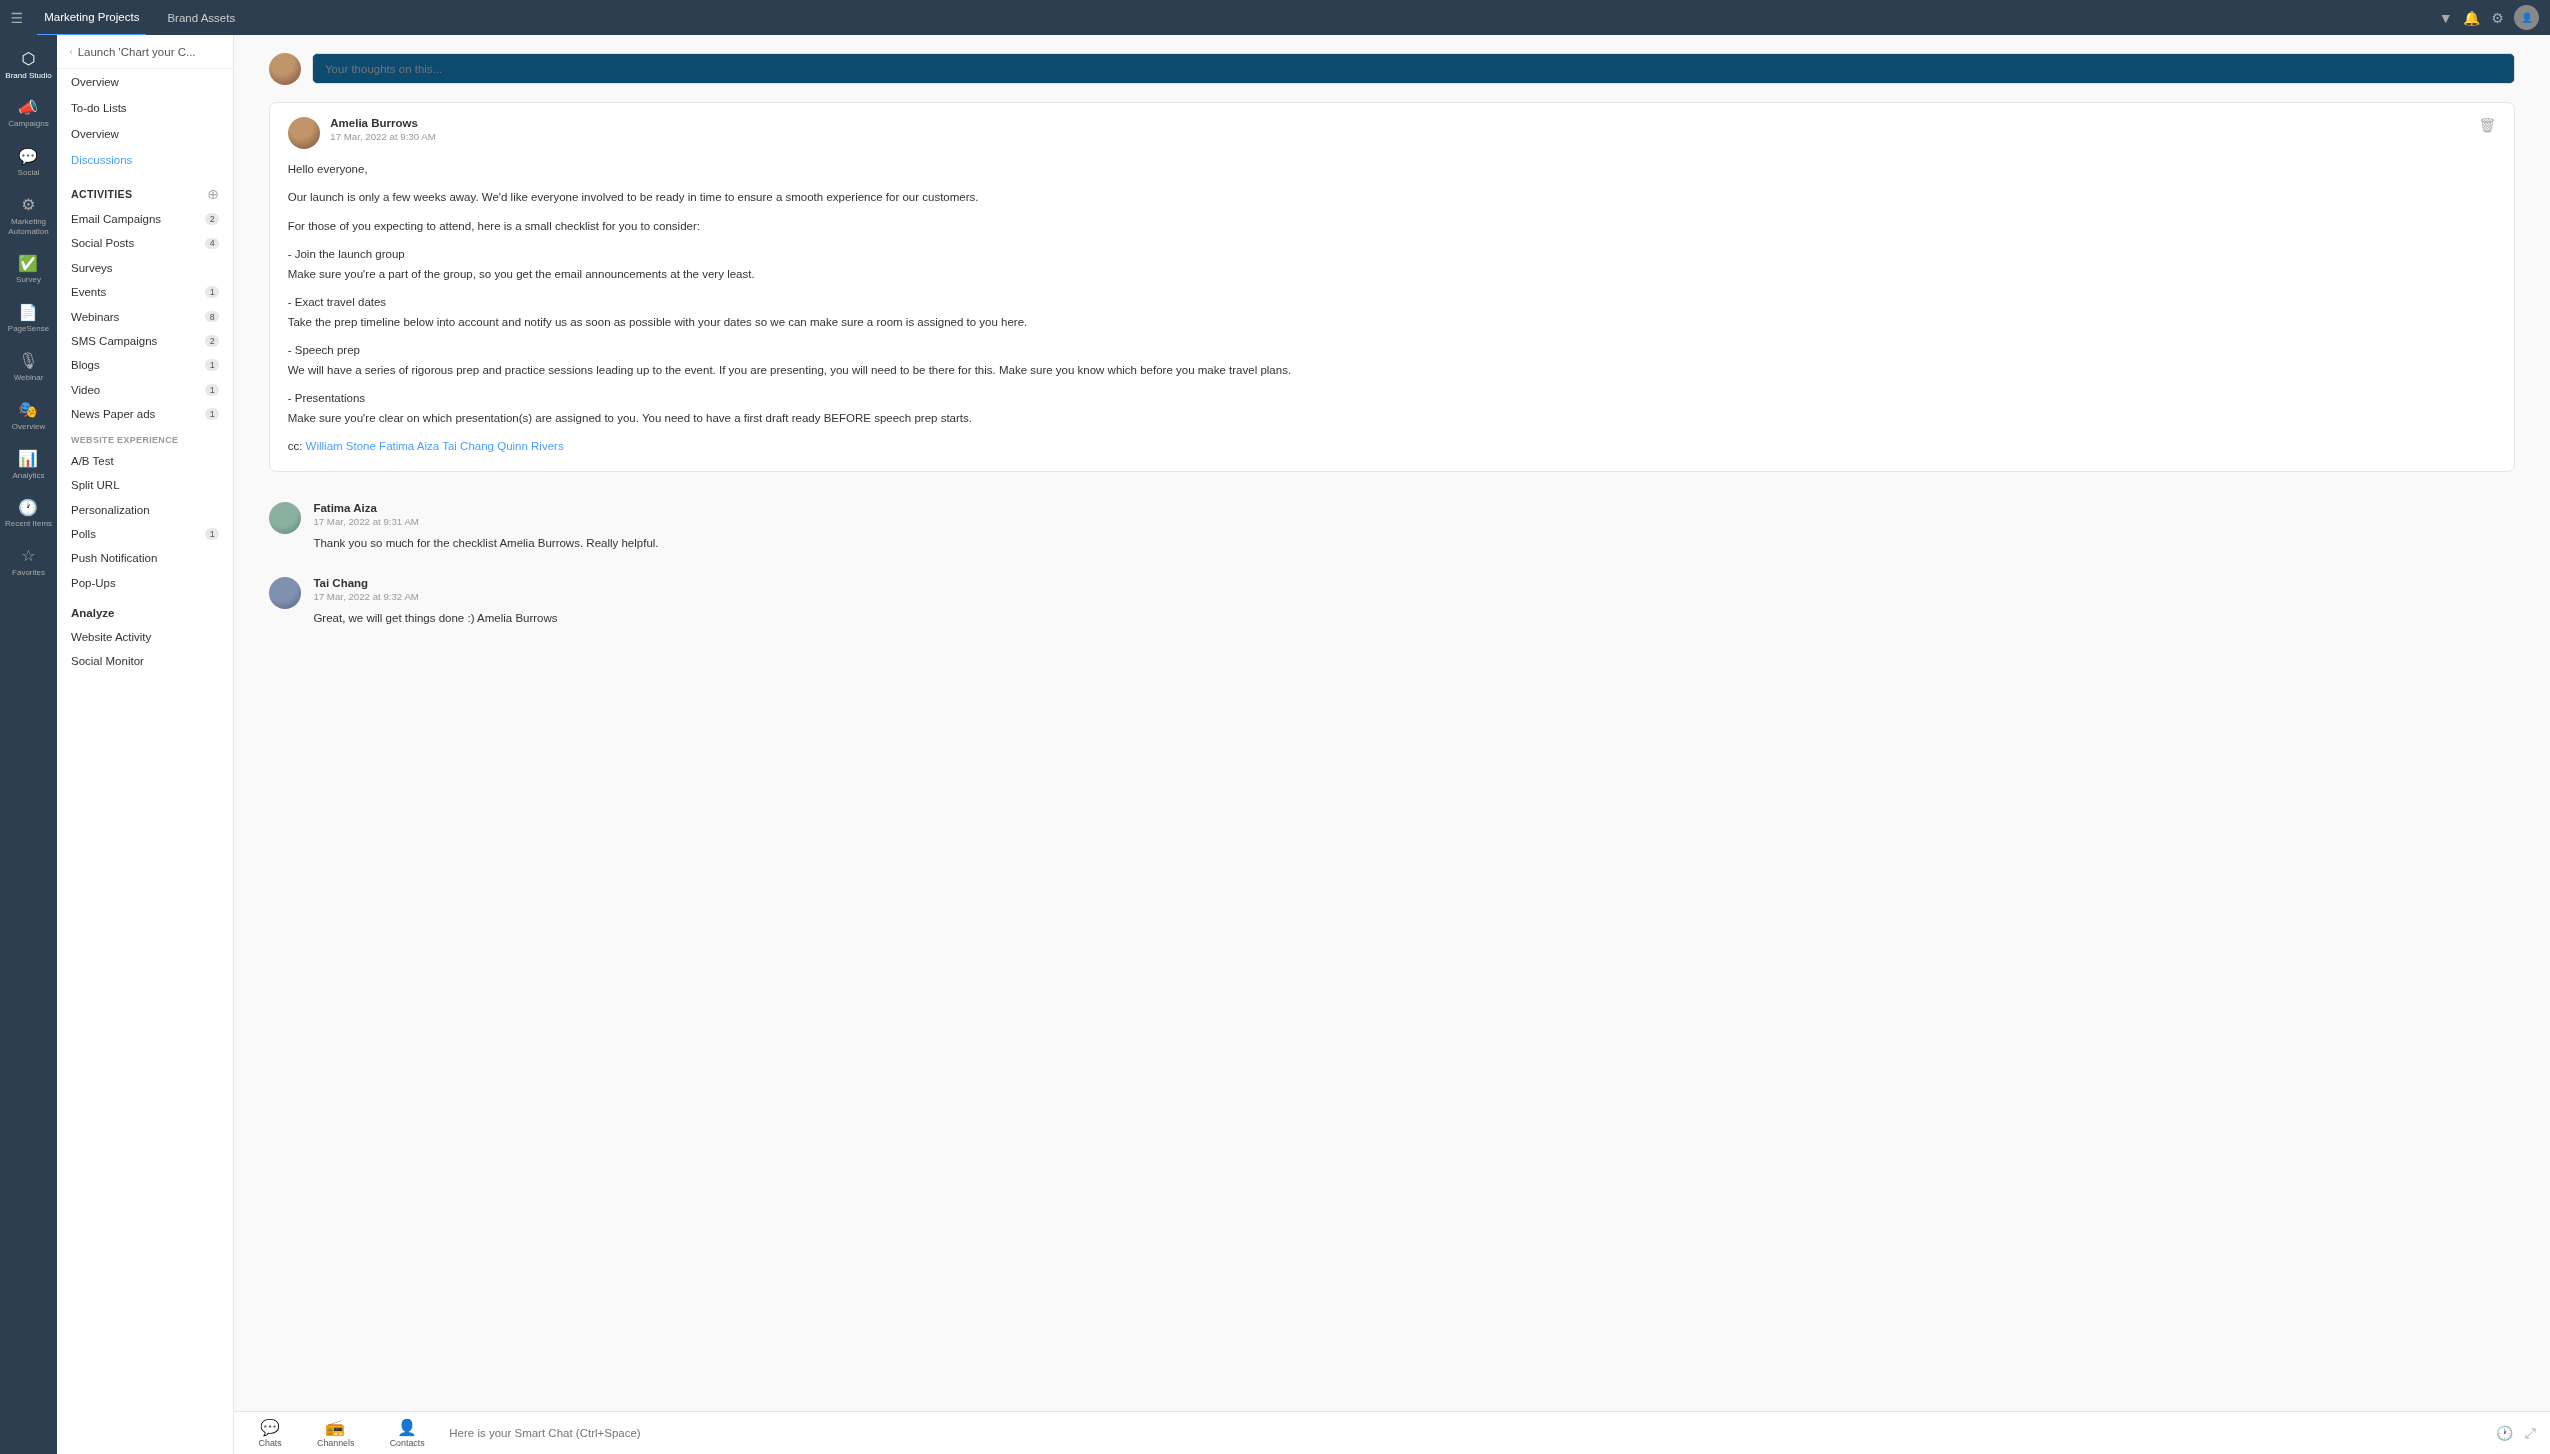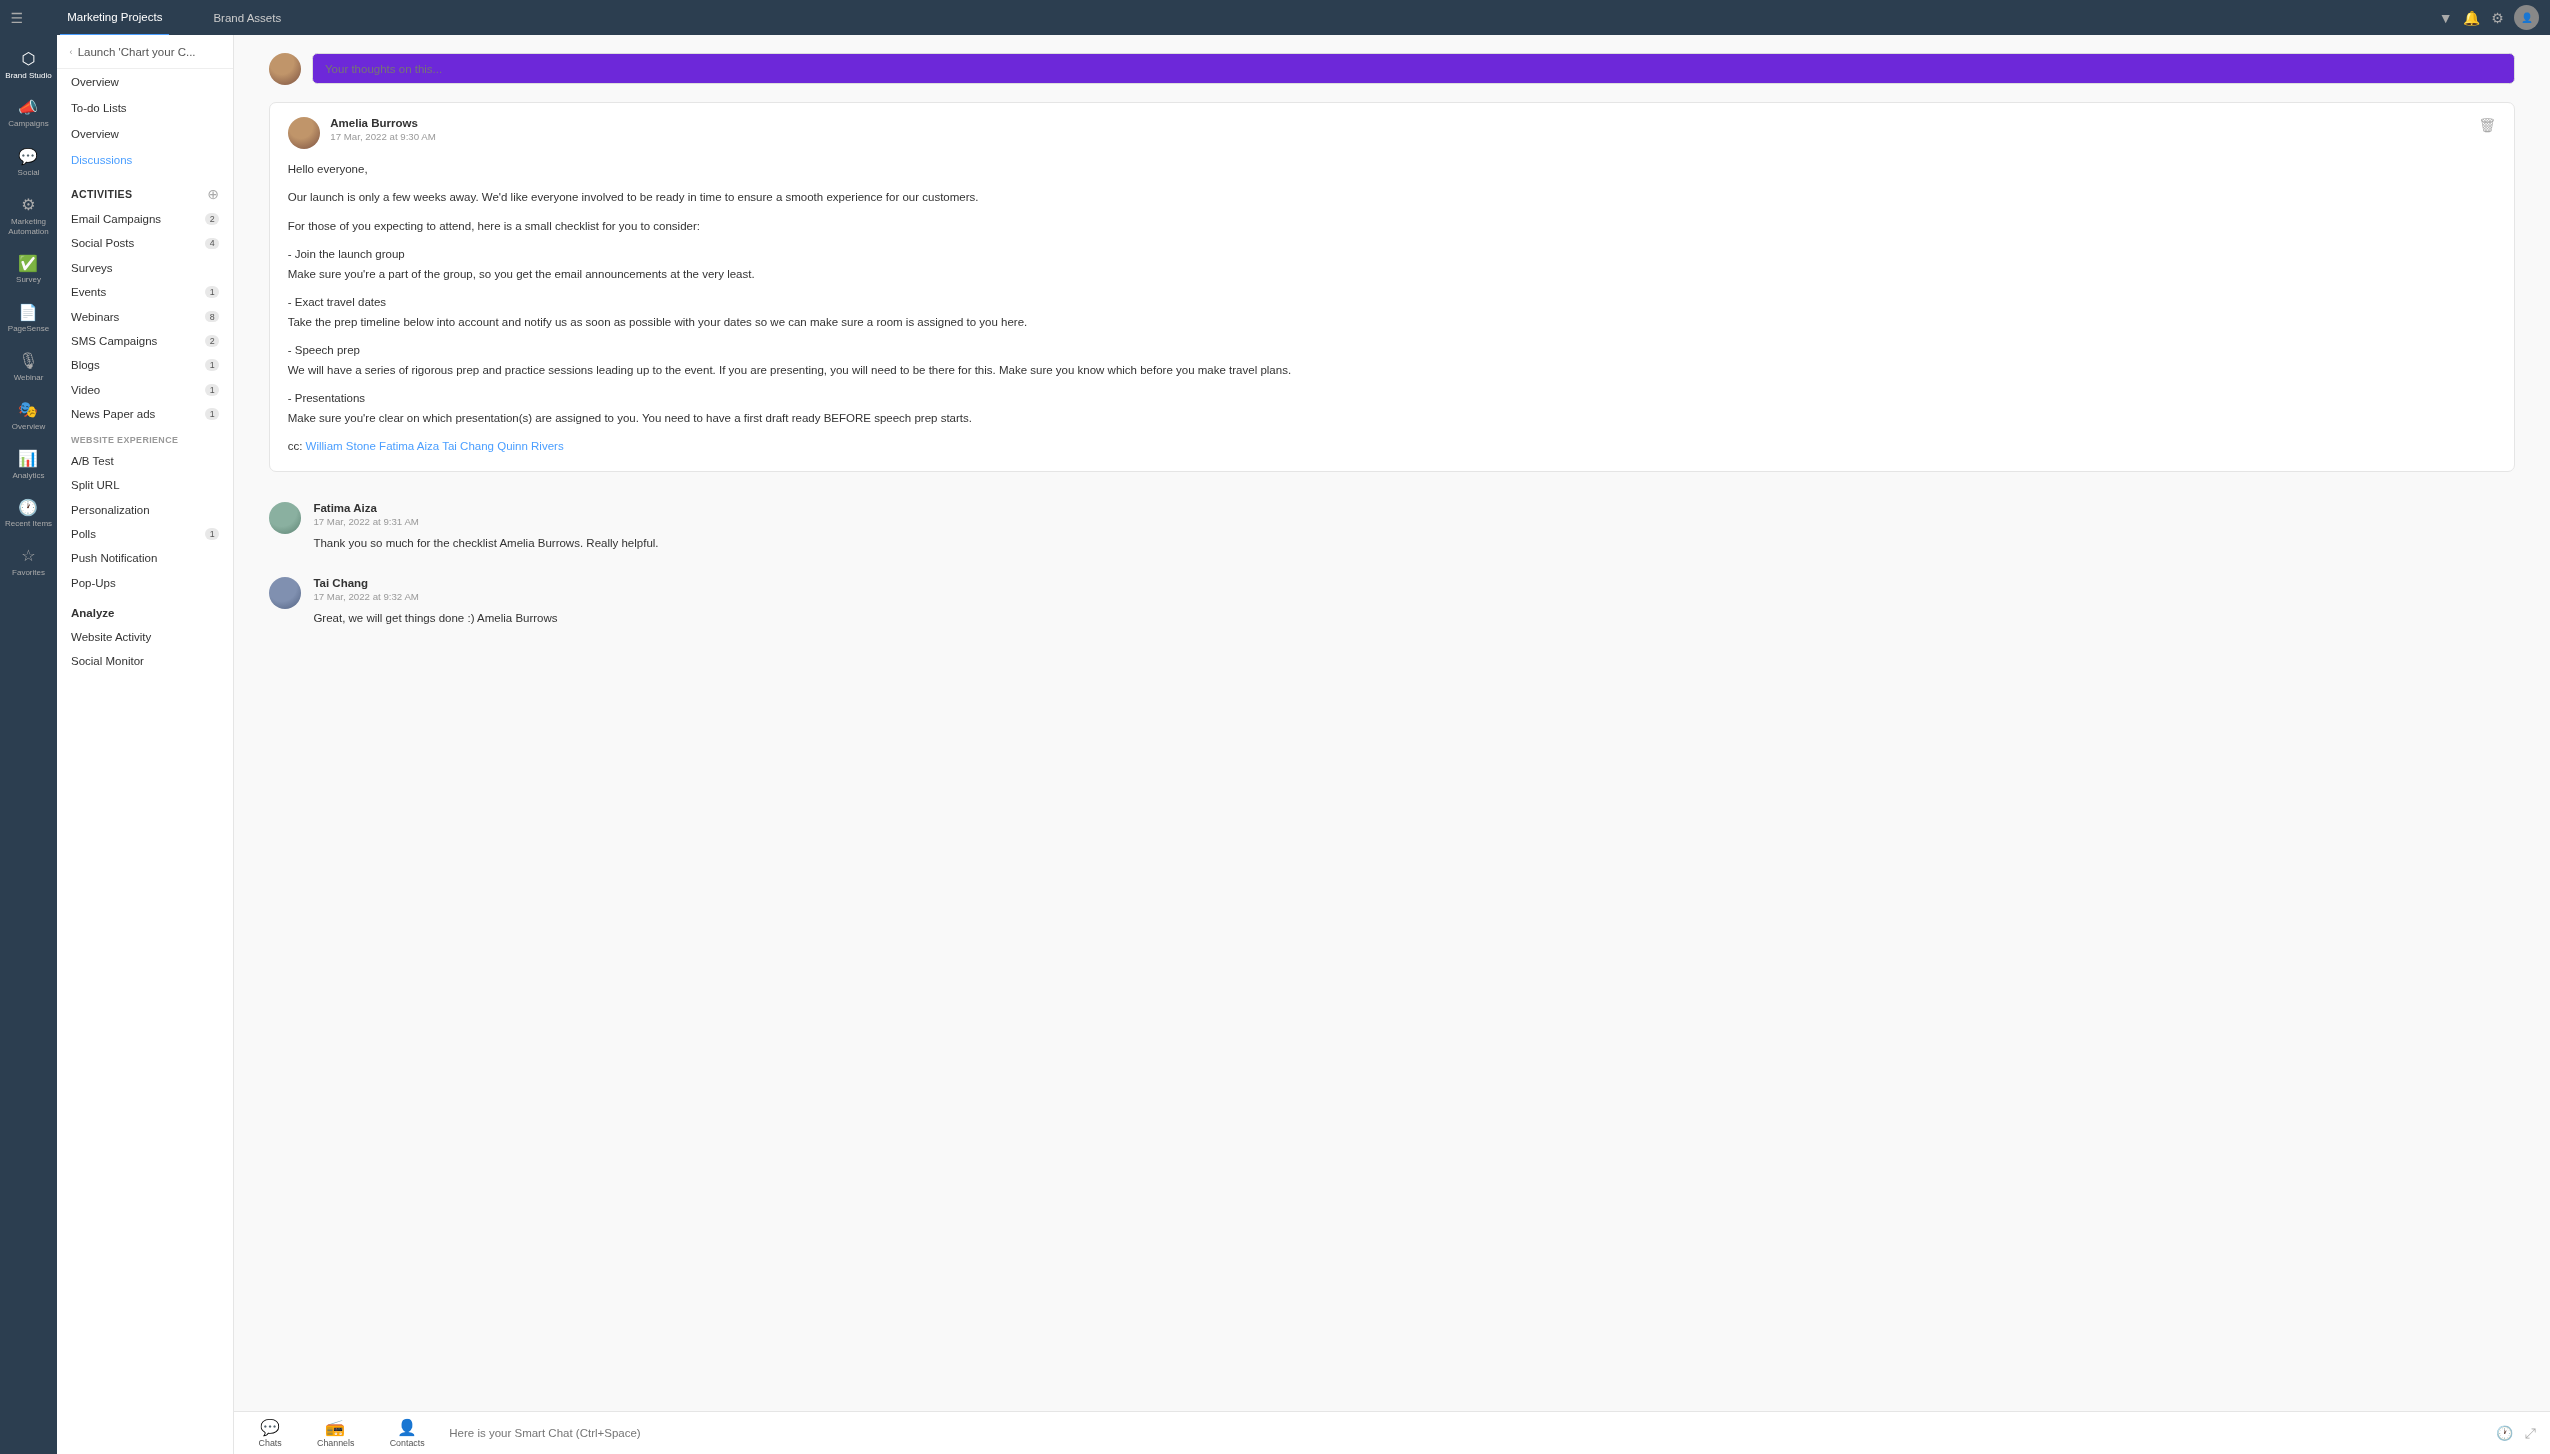--- a/index.html
+++ b/index.html
@@ -1,21 +1,21 @@
 <!DOCTYPE html>
 <html style="font-size:14px"><head>
   <meta charset="utf-8">
   <style>
     * { box-sizing: border-box; margin: 0; padding: 0; }
     body { font-family: -apple-system, BlinkMacSystemFont, 'Segoe UI', sans-serif; font-size: 11.5px; background: #f5f5f5; display: flex; flex-direction: column; height: 100vh; overflow: hidden; }
 
     
     .topbar { background: #2c3e50; display: flex; align-items: center; height: 35px; padding: 0 10.6px; gap: 14px; flex-shrink: 0; }
     .topbar-menu-icon { color: #aaa; font-size: 14px; cursor: pointer; }
-    .topbar-tab { color: #ccc; font-size: 11.5px; padding: 0 7px; height: 100%; display: flex; align-items: center; cursor: pointer; margin-left: 23px; }
+    .topbar-tab { color: #ccc; font-size: 11.5px; padding: 0 7px; height: 100%; display: flex; align-items: center; cursor: pointer; }
     .topbar-tab.active { color: #fff; border-bottom: 1.8px solid #4a9eff; }
     .topbar-spacer { flex: 1; }
     .topbar-icons { display: flex; align-items: center; gap: 10.6px; color: #aaa; font-size: 14px; }
     .topbar-avatar { width: 25px; height: 25px; border-radius: 50%; background: #888; overflow: hidden; display: flex; align-items: center; justify-content: center; color: #fff; font-size: 9.7px; }
 
     
     .main-layout { display: flex; flex: 1; overflow: hidden; }
 
     
     .icon-sidebar { width: 57px; background: #2c3e50; display: flex; flex-direction: column; align-items: center; padding: 7px 0; gap: 3.5px; flex-shrink: 0; overflow-y: auto; }
@@ -39,21 +39,21 @@
     .nav-sub-section { padding: 8.9px 14px 3.5px; font-size: 8.9px; font-weight: 600; color: #999; text-transform: uppercase; letter-spacing: 0.4px; }
     .analyze-section { padding: 12.4px 14px 5.3px; font-size: 11.5px; font-weight: 600; color: #333; }
 
     
     .content-area { flex: 1; display: flex; flex-direction: column; overflow: hidden; background: #f9f9f9; }
     .discussions-container { flex: 1; overflow-y: auto; padding: 17.7px 35px; }
 
     
     .comment-input-row { display: flex; align-items: flex-start; gap: 10.6px; margin-bottom: 17.7px; }
     .comment-avatar { width: 32px; height: 32px; border-radius: 50%; background: #8a6a5a; flex-shrink: 0; overflow: hidden; }
-    .comment-input { flex: 1; border: 0.9px solid #ddd; border-radius: 5.3px; padding: 8.9px 12.4px; font-size: 11.5px; color: #aaa; background: #6d28d9; outline: none; }
+    .comment-input { flex: 1; border: 0.9px solid #ddd; border-radius: 5.3px; padding: 8.9px 12.4px; font-size: 11.5px; color: #aaa; background: #0c4a6e; outline: none; }
 
     
     .comment-card { background: #fff; border: 0.9px solid #e5e5e5; border-radius: 7px; padding: 14px 17.7px; margin-bottom: 17.7px; }
     .comment-header { display: flex; align-items: flex-start; gap: 10.6px; margin-bottom: 10.6px; }
     .comment-avatar-img { width: 32px; height: 32px; border-radius: 50%; flex-shrink: 0; background: #8a6a5a; }
     .comment-avatar-sm { width: 32px; height: 32px; border-radius: 50%; flex-shrink: 0; background: #6a8a7a; }
     .comment-avatar-tai { width: 32px; height: 32px; border-radius: 50%; flex-shrink: 0; background: #5a6a8a; }
     .comment-meta { flex: 1; }
     .comment-author { font-size: 11.5px; font-weight: 600; color: #333; }
     .comment-time { font-size: 9.7px; color: #999; margin-top: 1.8px; }

